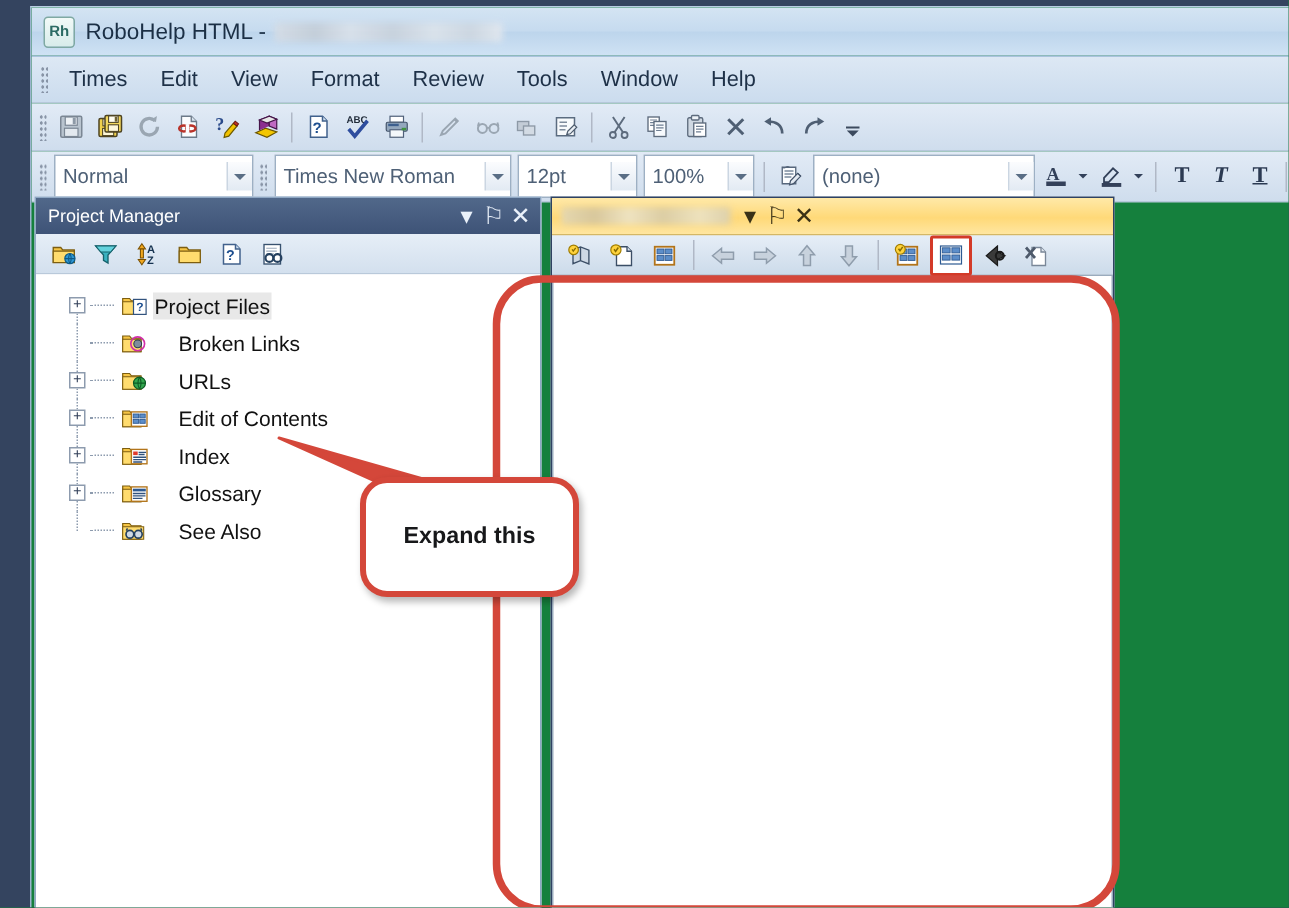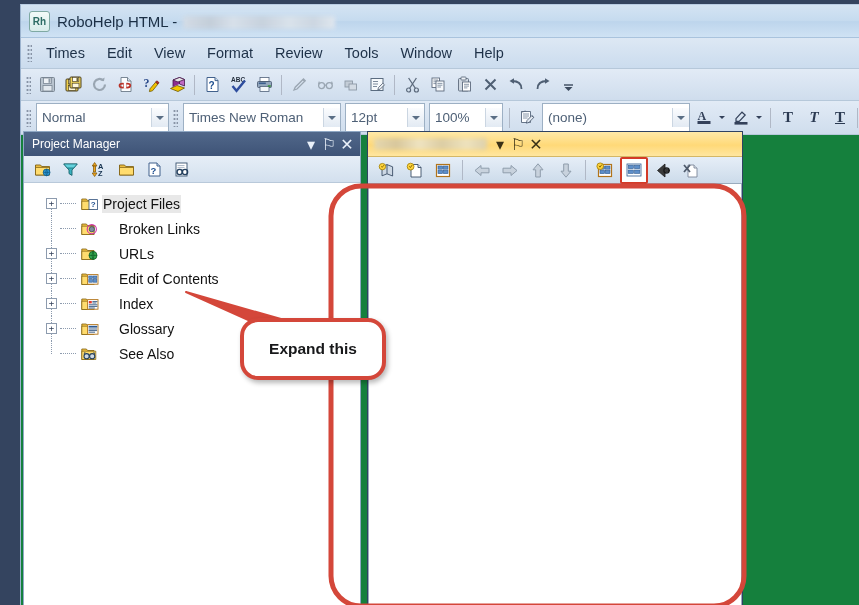--- a/index.html
+++ b/index.html
@@ -166,21 +166,21 @@
     height:26px;flex:0 0 auto;
     background:linear-gradient(to bottom,#e6eef7,#ccdbea);
     border-bottom:1px solid #9aabbd;
     display:flex;align-items:center;padding-left:6px;gap:2px;
   }
   #docbody{flex:1 1 auto;background:#fff;border:1px solid #9aabbd;border-top:none;margin:0;}
 
   
   #anno{position:absolute;left:0;top:0;width:859px;height:605px;pointer-events:none;}
   #callout{
-    position:absolute;left:240px;top:318px;width:146px;height:62px;
+    position:absolute;left:240px;top:318px;width:146px;height:80px;
     background:#fff;border:4px solid #d4473a;border-radius:18px;
     display:flex;align-items:center;justify-content:center;
     font-size:15.5px;font-weight:bold;color:#17181a;
     box-shadow:2px 3px 5px rgba(0,0,0,.28);
     box-sizing:border-box;
   }
 </style>
 </head>
 <body>
 

